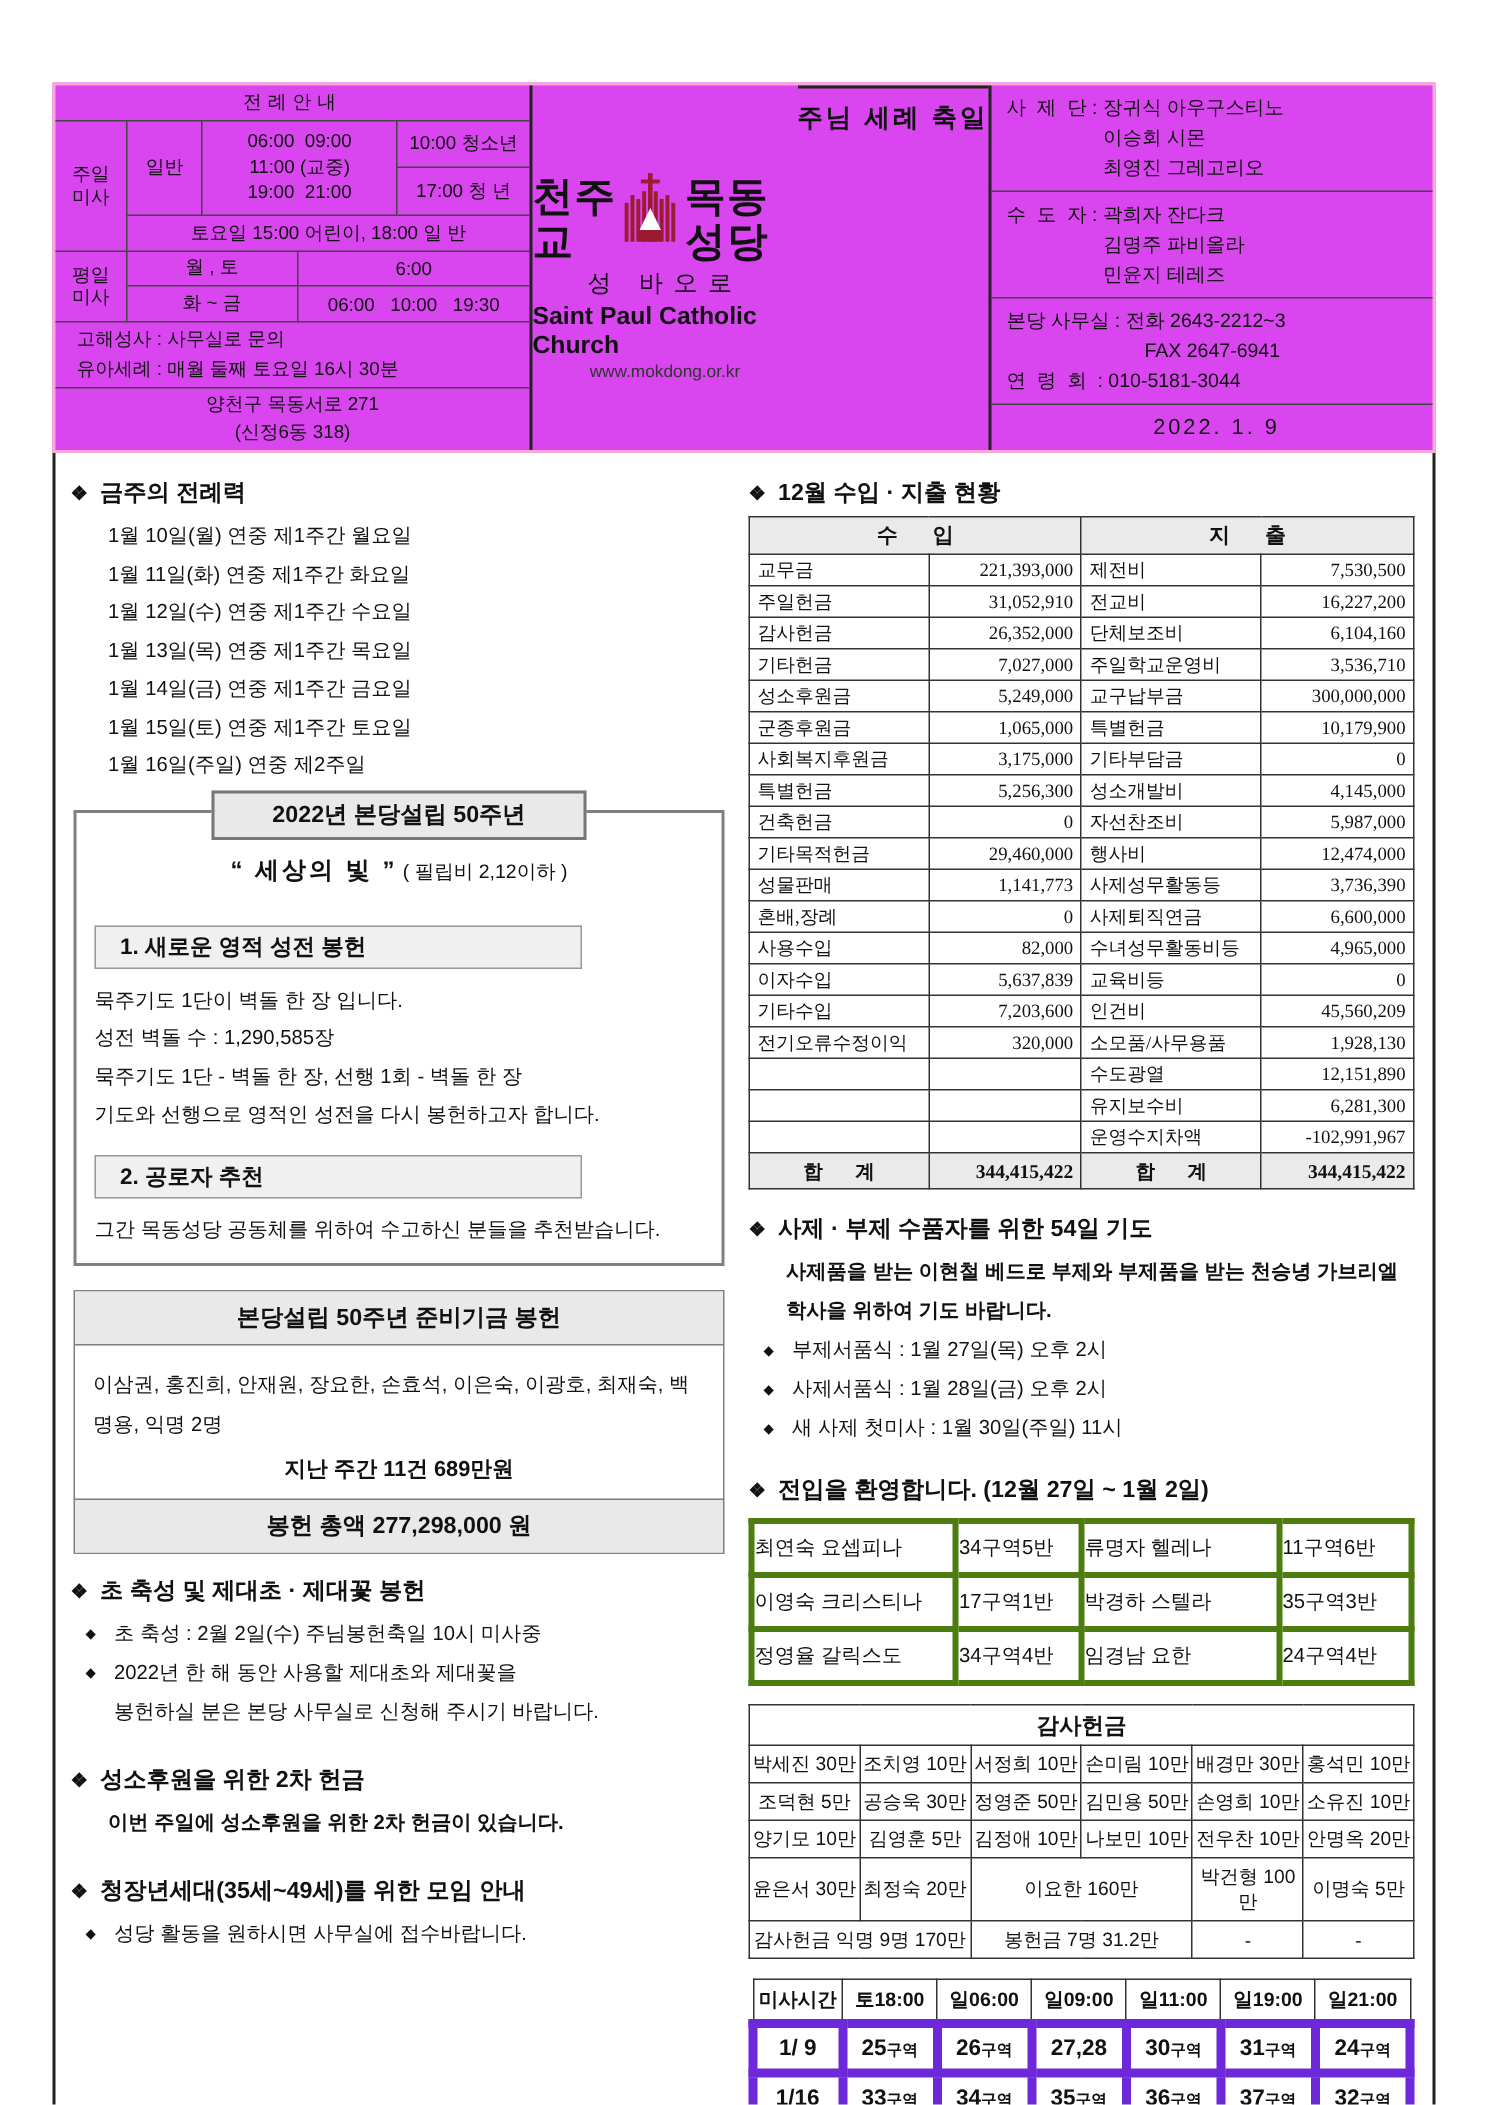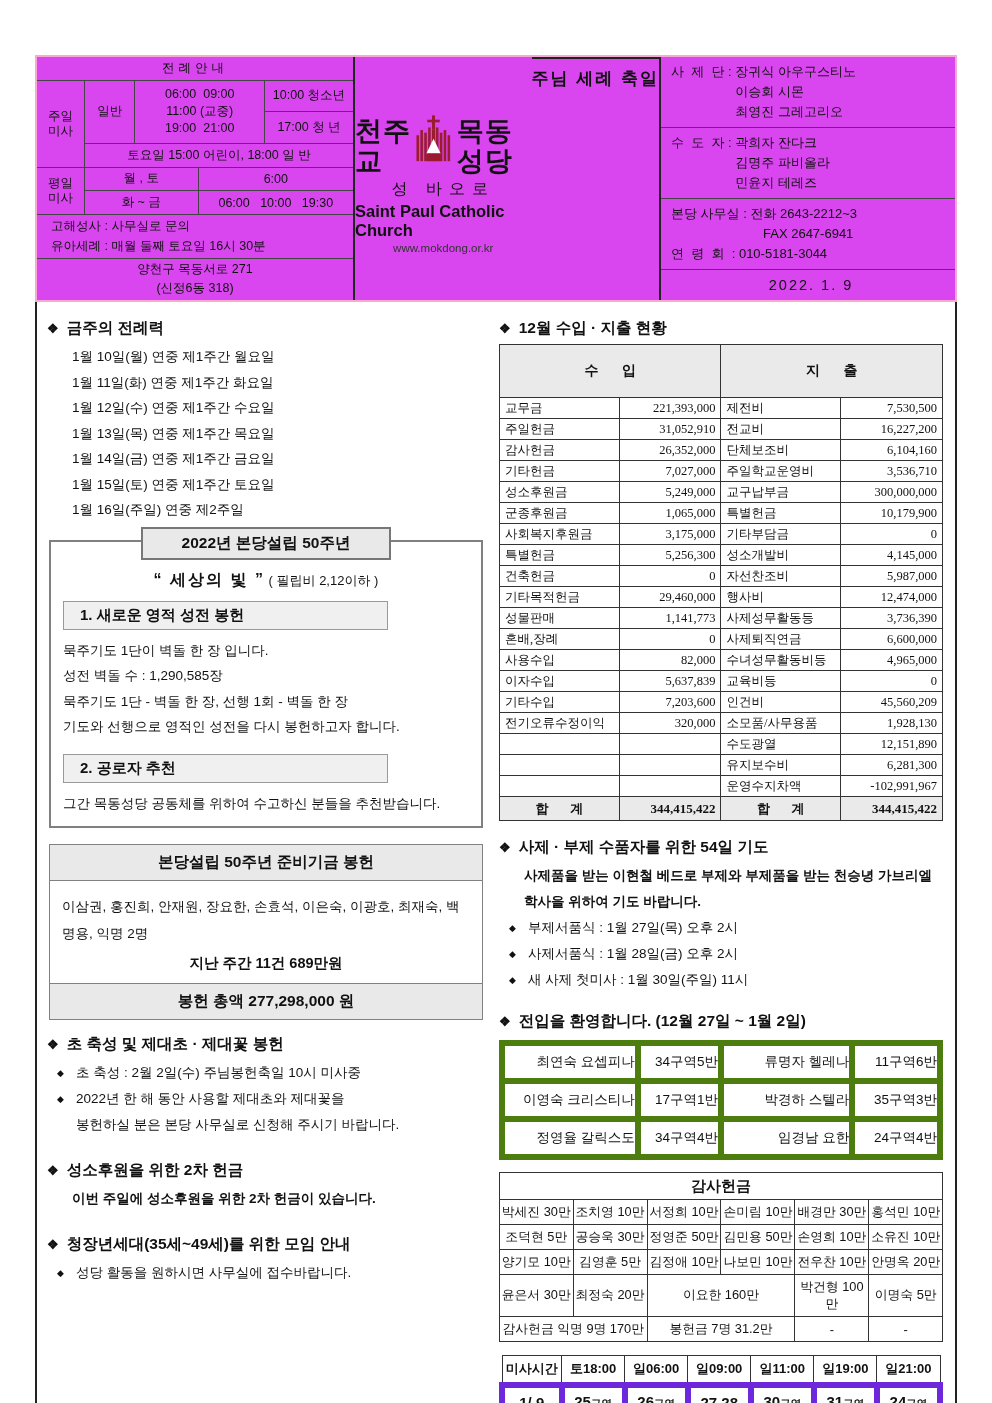--- a/index.html
+++ b/index.html
@@ -40,46 +40,46 @@
   .body-box{display:flex;border-left:2px solid #222;border-right:2px solid #222;box-sizing:border-box;padding:4px 0 8px 0;}
   .col-left{width:458px;box-sizing:border-box;padding:2px 8px 0 10px;}
   .col-right{flex:1;box-sizing:border-box;padding:2px 12px 0 4px;}
 
   .sec-head{display:flex;align-items:baseline;font-weight:bold;font-size:15.5px;margin:10px 0 5px 0;}
   .sec-diamond{font-size:13px;margin-right:8px;flex:none;}
   .lit-line{font-size:13.5px;line-height:25.5px;padding-left:25px;}
 
   .ann-box{border:2px solid #808080;margin:17px 4px 14px 2px;padding:0 12px 10px 12px;}
   .ann-title{width:246px;margin:-15px auto 10px auto;background:#e9e9e9;border:2px solid #777;text-align:center;font-weight:bold;font-size:15.5px;padding:4px 0;}
-  .ann-quote{text-align:center;font-size:13px;margin:4px 0 10px 0;}
+  .ann-quote{text-align:center;font-size:13px;margin:4px 0 26px 0;}
   .ann-quote .q{font-weight:bold;font-size:16px;letter-spacing:2px;}
   .sub-box{border:1.5px solid #999;background:#f0f0f0;font-weight:bold;font-size:15px;padding:4px 0 4px 16px;margin:10px 0 8px 0;width:80%;box-sizing:border-box;}
   .ann-line{font-size:13.5px;line-height:25.5px;}
   .ann-par{font-size:13.5px;line-height:25.5px;}
 
   .fund-box{border:1.5px solid #808080;margin:16px 4px 14px 2px;}
   .fund-title{background:#e9e9e9;border-bottom:1.5px solid #808080;text-align:center;font-weight:bold;font-size:15.5px;padding:7px 0;}
   .fund-body{padding:12px 12px 4px 12px;font-size:13.5px;line-height:27px;}
   .fund-week{text-align:center;font-weight:bold;font-size:14.5px;padding:3px 0 10px 0;}
   .fund-total{background:#e9e9e9;border-top:1.5px solid #808080;text-align:center;font-weight:bold;font-size:15.5px;padding:7px 0;}
 
   .b-line{display:flex;font-size:13.5px;line-height:26px;padding-left:10px;}
   .sb{width:14px;font-size:9px;flex:none;margin-right:5px;}
   .sec-body{font-size:13.5px;line-height:26px;padding-left:25px;font-weight:bold;}
 
   .fin-table{width:100%;border-collapse:collapse;font-family:"Liberation Serif",serif;font-size:12.5px;margin-top:5px;}
-  .fin-table th{background:#eaeaea;font-family:"Liberation Sans",sans-serif;font-size:14px;font-weight:bold;border:1px solid #333;padding:17px 0;white-space:pre;}
+  .fin-table th{background:#eaeaea;font-family:"Liberation Sans",sans-serif;font-size:14px;font-weight:bold;border:1px solid #333;padding:3px 0;white-space:pre;}
   .fin-table td{border:1px solid #333;padding:1.5px 5px;height:16.5px;}
   .fin-table td.nm{text-align:left;}
   .fin-table td.amt{text-align:right;}
   .fin-total td{background:#eaeaea;font-weight:bold;font-size:13px;height:20px;}
   .fin-total .tl{text-align:center;white-space:pre;font-family:"Liberation Sans",sans-serif;}
 
   .welcome-table{width:100%;border-collapse:collapse;font-size:13.5px;margin-top:8px;}
-  .welcome-table td{border:6px solid #4d7c0f;text-align:right;padding:7px 0;}
+  .welcome-table td{border:4px solid #4d7c0f;text-align:left;padding:7px 0;}
   .welcome-table td:nth-child(1),.welcome-table td:nth-child(3){border-right:1px dotted #333;}
 
   .thanks-table{width:100%;border-collapse:collapse;font-size:12.8px;margin-top:12px;text-align:center;}
   .thanks-table td{border:1px solid #333;padding:3.5px 0;}
   .thanks-title{font-weight:bold;font-size:15px;padding:4px 0;}
 
   .mass-rt{width:100%;border-collapse:collapse;margin-top:13px;text-align:center;}
   .mass-rt th{border:1px solid #333;font-size:13px;padding:4px 0;font-weight:bold;}
   .mass-rt td{border:6px solid #6d28d9;font-size:15px;font-weight:bold;padding:5px 0;}
   .mass-rt .gu{font-size:10.5px;}

